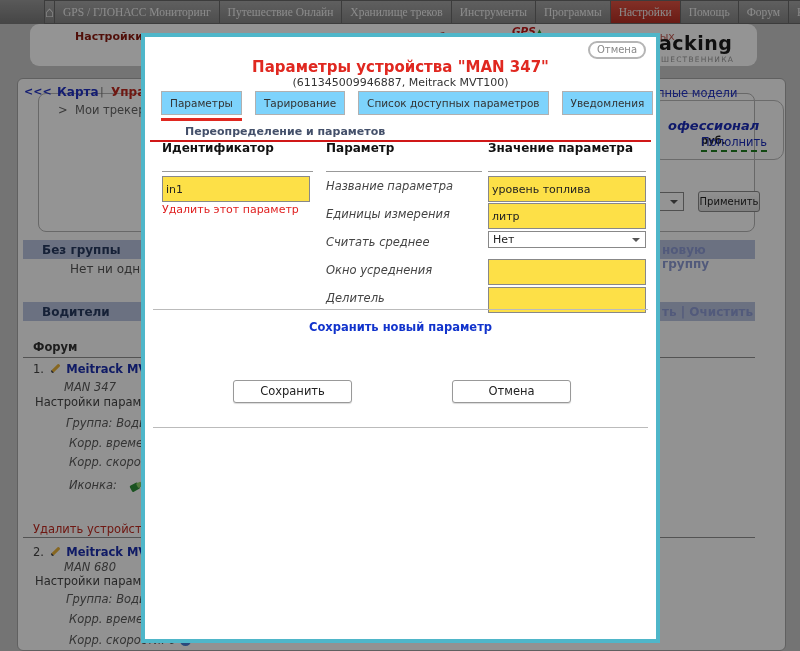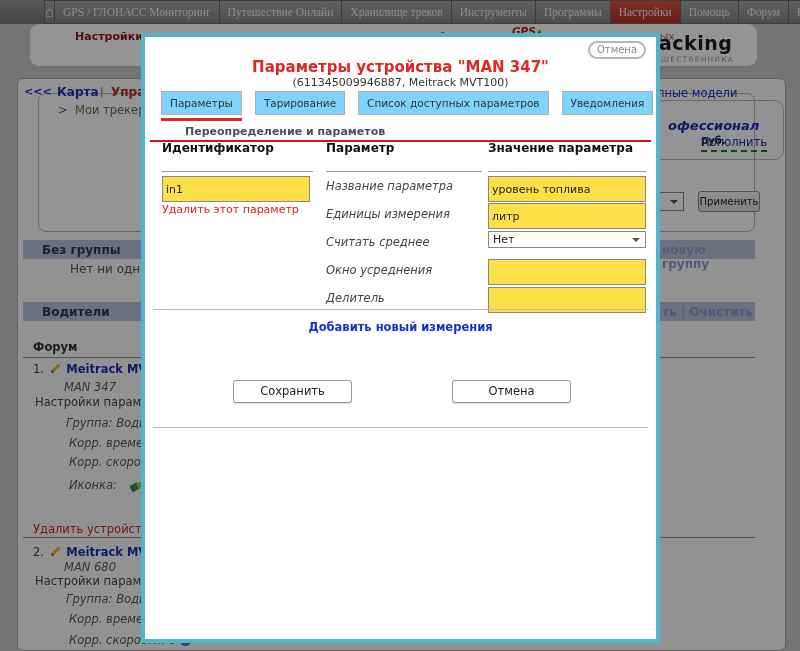--- a/index.html
+++ b/index.html
@@ -214,19 +214,19 @@
   <span class="m-label" style="top:198px;">Считать среднее</span>
   <div class="m-select" style="top:194px;">Нет</div>
 
   <span class="m-label" style="top:226px;">Окно усреднения</span>
   <input class="m-input" style="left: 343px; top: 222px; width: 158px;" value="">
 
   <span class="m-label" style="top:254px;">Делитель</span>
   <input class="m-input" style="left: 343px; top: 250px; width: 158px;" value="">
 
   <div class="m-grayline" style="top:272px;"></div>
-  <div class="m-addlink">Добавить новый измерения</div>
+  <div class="m-addlink">Сохранить новый параметр</div>
 
   <div class="m-btn" style="left:88px;">Сохранить</div>
   <div class="m-btn" style="left:307px;">Отмена</div>
 
   <div class="m-grayline" style="top:390px;"></div>
 </div>
 
 </body></html>

